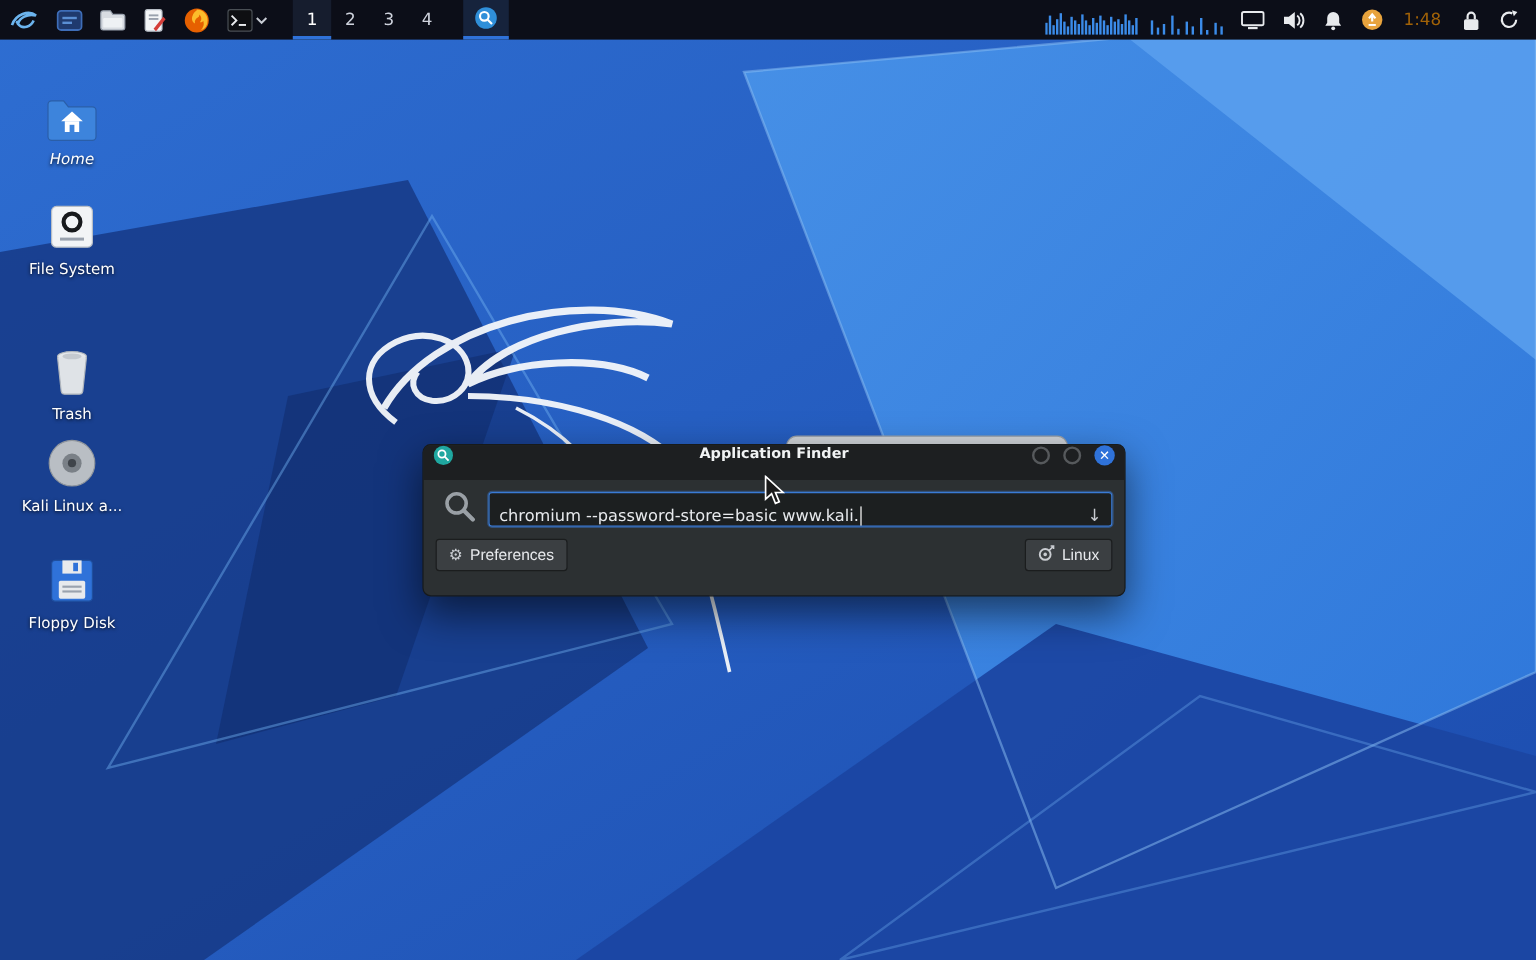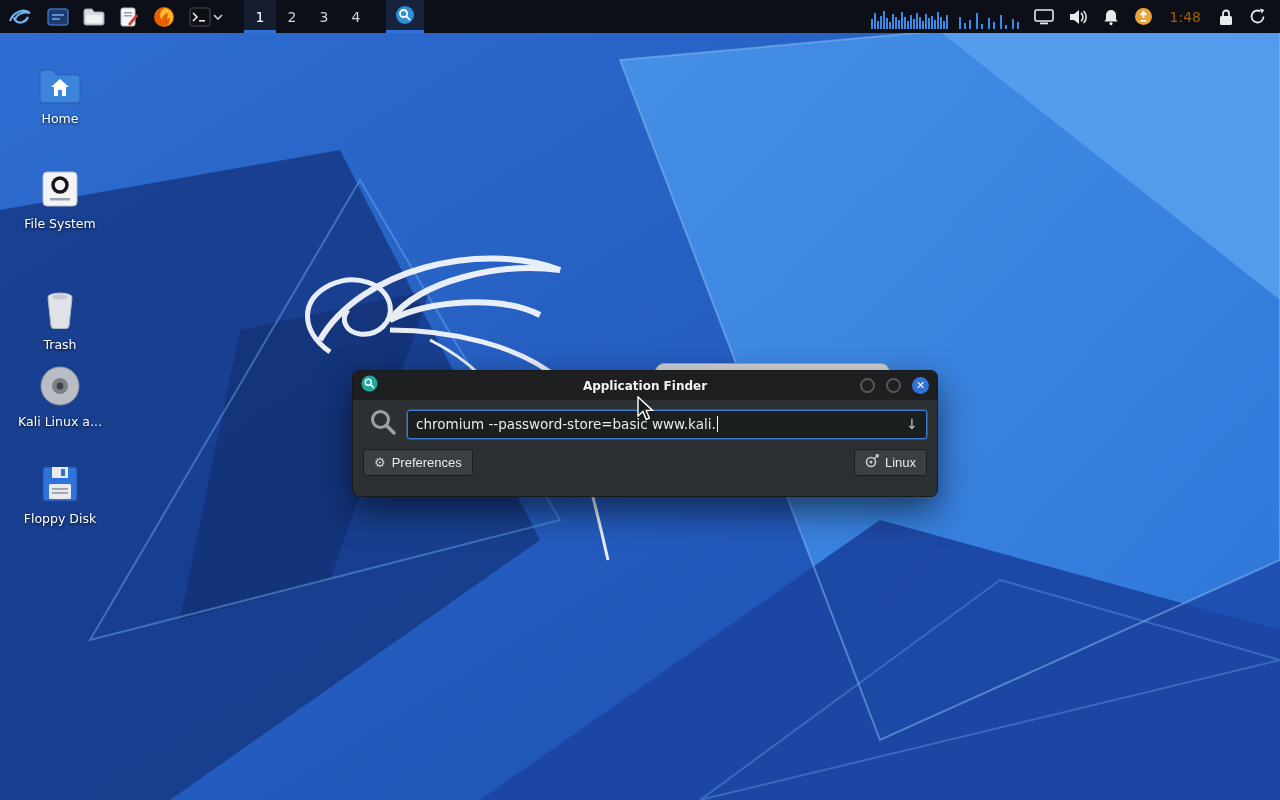--- a/index.html
+++ b/index.html
@@ -59,42 +59,42 @@
 
   
   .finder {
     position:absolute; left:352px; top:370px; width:586px; height:127px;
     background:#2c3032; border-radius:7px; z-index:7;
     box-shadow:0 14px 34px rgba(0,0,0,0.55);
     border:1px solid #171a1b;
   }
   .finder-titlebar {
     height:29px; background:#1d1f21; border-radius:6px 6px 0 0;
-    display:flex; align-items:center; padding:0 8px; position:relative;
+    display:flex; align-items:flex-start; padding:0 8px; position:relative;
   }
   .finder-title {
     position:absolute; left:0; right:0; text-align:center;
     font-size:12px; font-weight:bold; color:#f1f3f4;
   }
   .tb-buttons { margin-left:auto; display:flex; align-items:center; gap:11px; z-index:2; }
   .tb-circle {
     width:15px; height:15px; border-radius:50%;
     background:#1d1f21; border:2px solid #56595c;
   }
   .tb-close {
     width:17px; height:17px; border-radius:50%; background:#2f72d9;
     color:#ffffff; font-size:11px; font-weight:bold;
     display:flex; align-items:center; justify-content:center; line-height:1;
   }
   .finder-body { padding:8px 10px 0 10px; display:flex; align-items:center; }
   .search-glyph { margin:0 10px 0 6px; }
   .search-box {
     flex:1; height:29px; background:#1c1f20;
     border:1px solid #3a7bd5; outline:1px solid rgba(58,123,213,0.45);
-    border-radius:3px; display:flex; align-items:center; padding:0 8px;
+    border-radius:3px; display:flex; align-items:flex-end; padding:0 8px;
     color:#e8eaed; font-size:13.5px;
   }
   .search-text { white-space:pre; }
   .caret { display:inline-block; width:1px; height:16px; background:#ffffff; margin-left:1px; vertical-align:-3px; }
   .dd-arrow { margin-left:auto; color:#c8cbd0; font-size:14px; padding-left:8px; }
   .finder-actions {
     display:flex; align-items:center; justify-content:space-between;
     padding:9px 10px 10px 10px;
   }
   .fbtn {
@@ -327,21 +327,21 @@
       <span>
         <svg width="19" height="19" viewBox="0 0 19 19">
           <path d="M15.5 9.5 a6 6 0 1 1 -3.2 -5.3" stroke="#e8eaed" stroke-width="1.8" fill="none"></path>
           <polygon points="12,1.5 16.5,3 13.5,6.5" fill="#e8eaed"></polygon>
         </svg>
       </span>
     </div>
   </div>
 </div>
 
-<div class="desk-icon" style="top:58px;">
+<div class="desk-icon" style="top:72px;font-style:italic;">
   <div class="ic">
     <svg width="44" height="38" viewBox="0 0 44 38">
       <path d="M2 7 a3 3 0 0 1 3-3 h10 l4 5 h20 a3 3 0 0 1 3 3 v22 a3 3 0 0 1 -3 3 h-34 a3 3 0 0 1 -3-3 z" fill="#3d84dc" stroke="#2a5ea8"></path>
       <polygon points="22,13 31,21 13,21" fill="#ffffff"></polygon>
       <rect x="16" y="21" width="12" height="9" fill="#ffffff"></rect>
       <rect x="20" y="24" width="4" height="6" fill="#3d84dc"></rect>
     </svg>
   </div>
   <div class="lbl">Home</div>
 </div>

